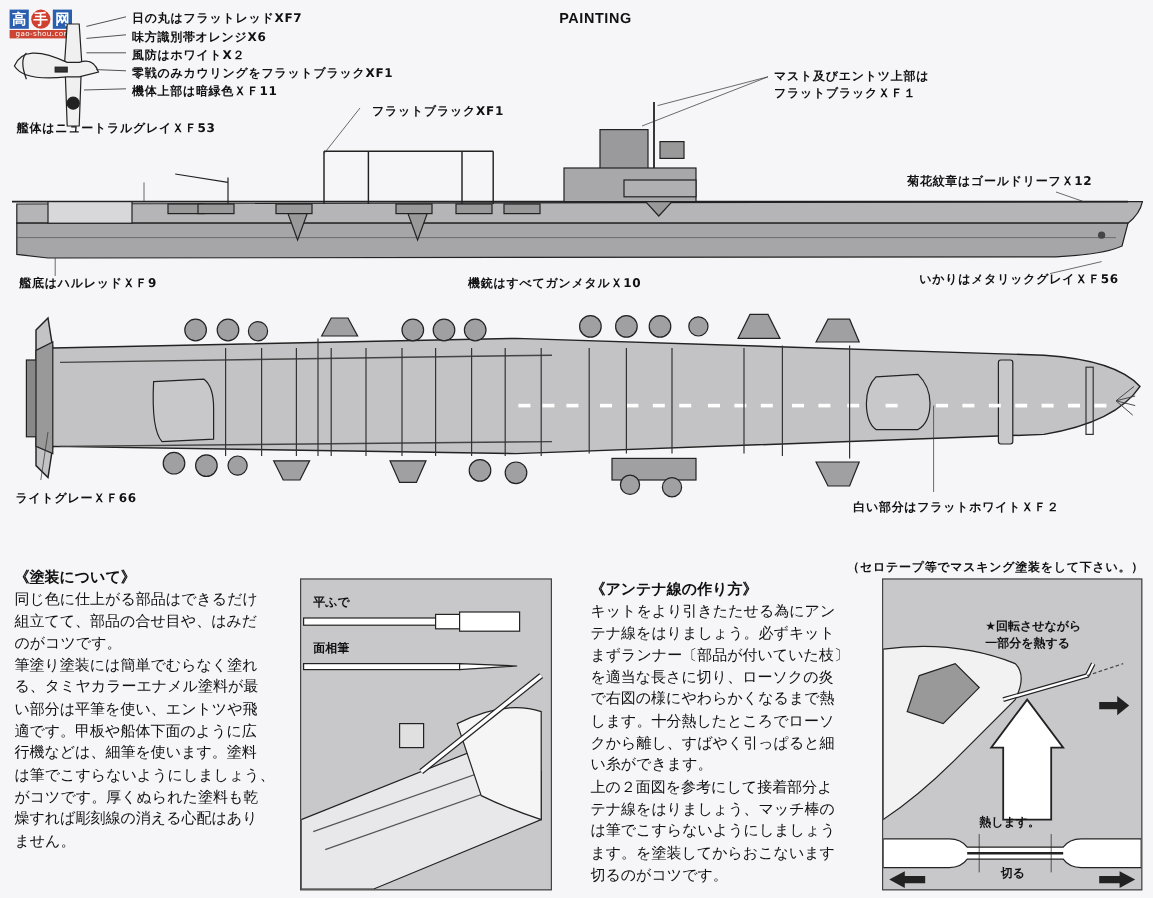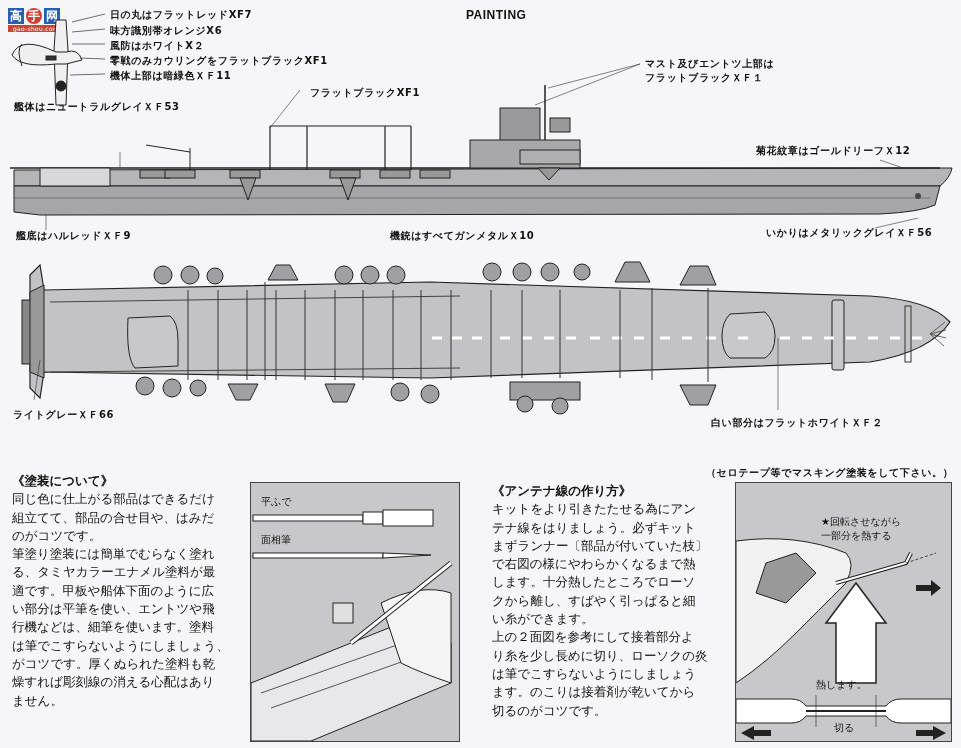--- a/index.html
+++ b/index.html
@@ -13,21 +13,21 @@
   .title { position:absolute; left:434px; top:8px; font-family:"Liberation Sans", sans-serif; font-weight:bold; font-size:12px; letter-spacing:0.5px;padding-left:32px; }
   .logo { position:absolute; left:8px; top:8px; width:56px; height:28px; }
   .logo .chars { display:flex; gap:2px; }
   .logo .c { width:16px; height:16px; color:#fff; font-size:12px; font-weight:bold; text-align:center; line-height:16px; }
   .logo .sub { font-size:6px; color:#fff; background:#c43; margin-top:1px; text-align:center; letter-spacing:0.3px; }
   svg { position:absolute; left:0; top:0; }
   .textblock { position:absolute; font-family:"DejaVu Serif", serif; font-size:12.5px; line-height:18.3px; color:#111; }
   .textblock p { margin:0; }
   .heading { font-family:"DejaVu Serif", serif; font-weight:bold; }
   .panel { position:absolute; background:#c8c8ca; border:1px solid #444; }
-  .panel-lbl { position:absolute; font-size:10px; font-weight:normal; white-space:nowrap; }
+  .panel-lbl { position:absolute; font-size:10px; font-weight:bold; white-space:nowrap; }
 </style>
 </head>
 <body>
 
 <div class="logo">
   <div class="chars">
     <div class="c" style="background:#2a5fb0">高</div>
     <div class="c" style="background:#d04030;border-radius:8px">手</div>
     <div class="c" style="background:#2a5fb0">网</div>
   </div>
@@ -221,22 +221,22 @@
 <div class="lbl" style="left:13px;top:408px">ライトグレーＸＦ66</div>
 <div class="lbl" style="left:711px;top:416px">白い部分はフラットホワイトＸＦ２</div>
 
 <div class="textblock" style="left:12px;top:472px;width:235px">
   <p class="heading">《塗装について》</p>
   <p>同じ色に仕上がる部品はできるだけ</p>
   <p>組立てて、部品の合せ目や、はみだ</p>
   <p>のがコツです。</p>
   <p>筆塗り塗装には簡単でむらなく塗れ</p>
   <p>る、タミヤカラーエナメル塗料が最</p>
+  <p>い部分は平筆を使い、エントツや飛</p>
   <p>適です。甲板や船体下面のように広</p>
-  <p>い部分は平筆を使い、エントツや飛</p>
   <p>行機などは、細筆を使います。塗料</p>
   <p>は筆でこすらないようにしましょう、</p>
   <p>がコツです。厚くぬられた塗料も乾</p>
   <p>燥すれば彫刻線の消える心配はあり</p>
   <p>ません。</p>
 </div>
 
 <div class="panel" style="left:250px;top:482px;width:208px;height:258px">
   <div class="panel-lbl" style="left:10px;top:12px">平ふで</div>
   <svg width="208" height="258">
@@ -260,28 +260,29 @@
     </g>
   </svg>
   <div class="panel-lbl" style="left:10px;top:50px">面相筆</div>
 </div>
 
 <div class="textblock" style="left:492px;top:482px;width:235px">
   <p class="heading">《アンテナ線の作り方》</p>
   <p>キットをより引きたたせる為にアン</p>
   <p>テナ線をはりましょう。必ずキット</p>
   <p>まずランナー〔部品が付いていた枝〕</p>
+  <p>を適当な長さに切り、ローソクの炎</p>
   <p>で右図の様にやわらかくなるまで熱</p>
   <p>します。十分熱したところでローソ</p>
   <p>クから離し、すばやく引っぱると細</p>
   <p>い糸ができます。</p>
   <p>上の２面図を参考にして接着部分よ</p>
-  <p>り糸を少し長めに切り、ローソクの炎</p>
+  <p>テナ線をはりましょう、マッチ棒の</p>
   <p>は筆でこすらないようにしましょう</p>
-  <p>ます。のこりは接着剤が乾いてから</p>
+  <p>ます。を塗装してからおこないます</p>
   <p>切るのがコツです。</p>
 </div>
 
 <div class="lbl" style="left:706px;top:466px;font-size:10px">（セロテープ等でマスキング塗装をして下さい。）</div>
 
 <div class="panel" style="left:735px;top:482px;width:215px;height:258px">
   <svg width="215" height="258">
     <g>
       <path d="M0 58 Q60 50 110 70 Q120 80 110 100 Q80 130 60 150 Q30 180 0 200 Z" fill="#f2f2f2" stroke="#222"></path>
       <path d="M30 80 L60 70 L80 90 L50 120 L20 110 Z" fill="#999" stroke="#222"></path>

